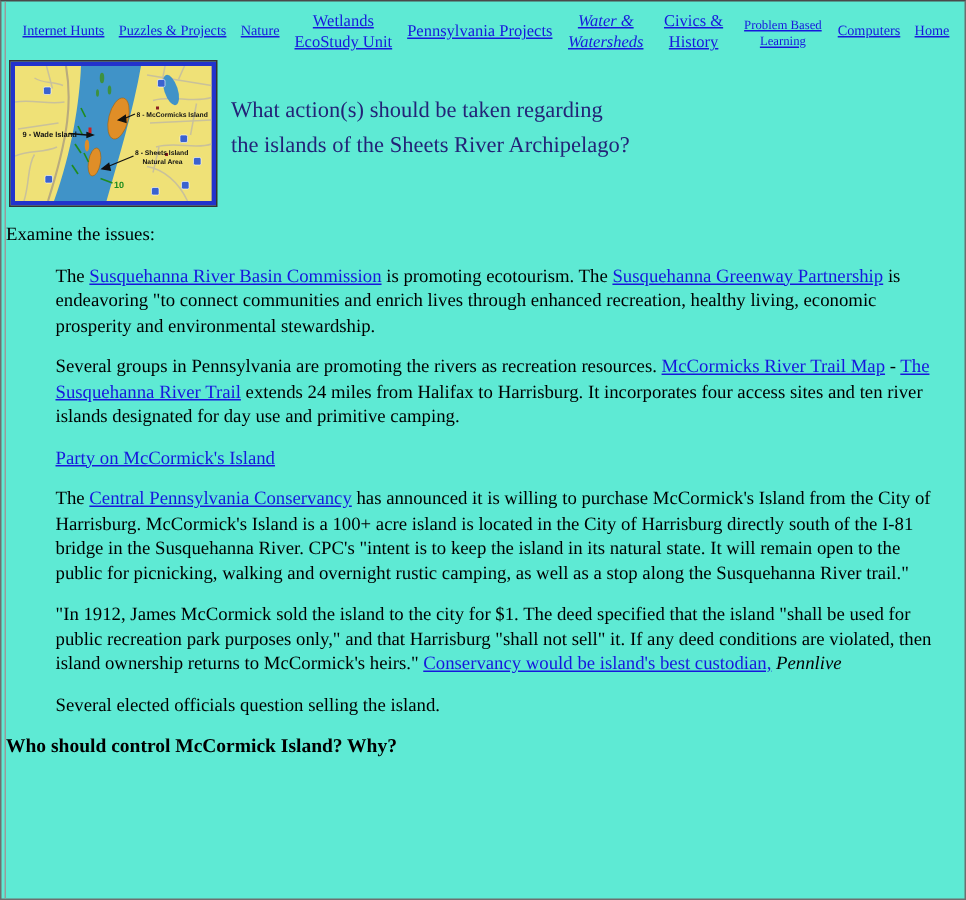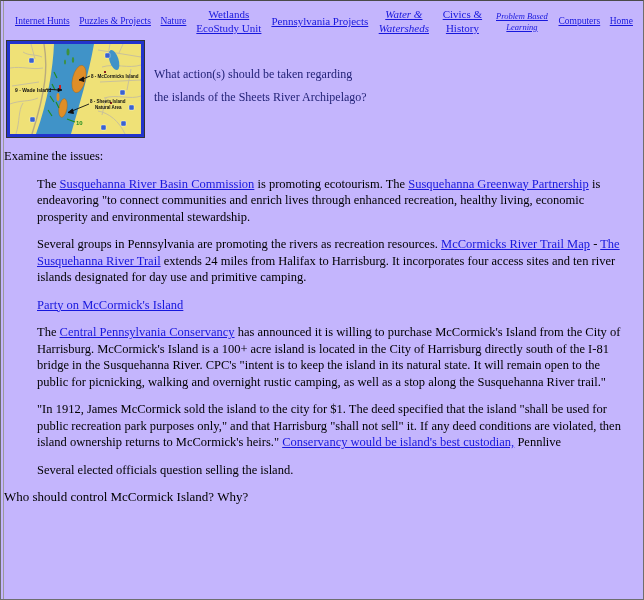--- a/index.html
+++ b/index.html
@@ -1,55 +1,55 @@
 <!DOCTYPE html>
 <html style="--link: #1717dd; --title_text: #232377; --map_land: #efe177; --map_water: #4093c8; --map_island: #e08e27; --map_border: #2233cc; --map_green: #1f8c1f;"><head>
 <meta charset="utf-8">
 <style>
   html,body { margin:0; padding:0; background:#fff; }
   .page {
     position:relative; width:644px; height:600px; box-sizing:border-box;
-    background:#c4b5fd; overflow:hidden;
+    background:#5eead4; overflow:hidden;
     border:1px solid #6e6e6e; border-top-color:#4a4a4a;
     font-family:"Liberation Serif", serif; color:#000;
   }
   .page::before{ content:""; position:absolute; left:2px; top:0; bottom:0; width:1px; background:#9a9a9a; }
   
   .nav {
     display:flex; align-items:center; justify-content:space-between;
     padding:6px 10px 2px 14px; min-height:30px;
   }
   .nav a {
     color:var(--link); text-decoration:underline; text-align:center;
     line-height:1.25; display:inline-block;
   }
   .nav-sm { font-size:9.5px; white-space:nowrap; }
   .nav-lg { font-size:11px; }
   .nav-xs { font-size:8.5px; }
-  .w66{ width:66px; } .w52{ width:52px;font-style:italic; } .w46{ width:46px; } .w54{ width:54px;font-style:italic; }
+  .w66{ width:66px; } .w52{ width:52px;font-style:italic; } .w46{ width:46px; } .w54{ width:54px; }
   .nowrap{ white-space:nowrap; }
   
   .hero { display:flex; align-items:flex-start; }
   .map-figure {
     margin:2px 0 0 6px; line-height:0;
     border:3px solid var(--map_border); outline:1px solid #333;
     background:var(--map_land);
   }
   .hero-title {
-    margin:24px 0 0 10px; font-size:12px; line-height:23px;
+    margin:24px 0 0 10px; font-size:15px; line-height:23px;
     color:var(--title_text);
   }
   
   .content { padding:0 22px 0 3px; font-size:12.5px; line-height:16.5px; }
   .content p { margin:11px 0; }
   blockquote { margin:0 0 0 33px; padding:0; }
   a.lnk { color:var(--link); }
   .intro { margin-top:10px; }
-  .bold-q { font-weight:normal; font-size:13px; }
-  .it { }
+  .bold-q { font-weight:bold; font-size:13px; }
+  .it { font-style:italic; }
   
   .maplabel { font-family:"Liberation Sans", sans-serif; font-weight:bold; fill:#101010; }
 </style>
 </head>
 <body>
 
 <div class="page">
 
   <div class="nav">
     <a href="#" class="nav-sm">Internet Hunts</a>

